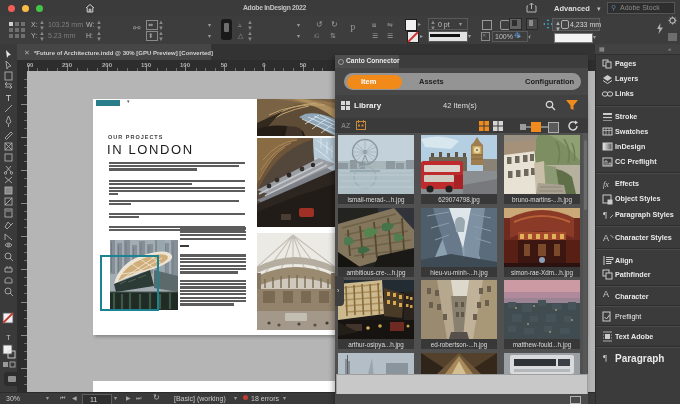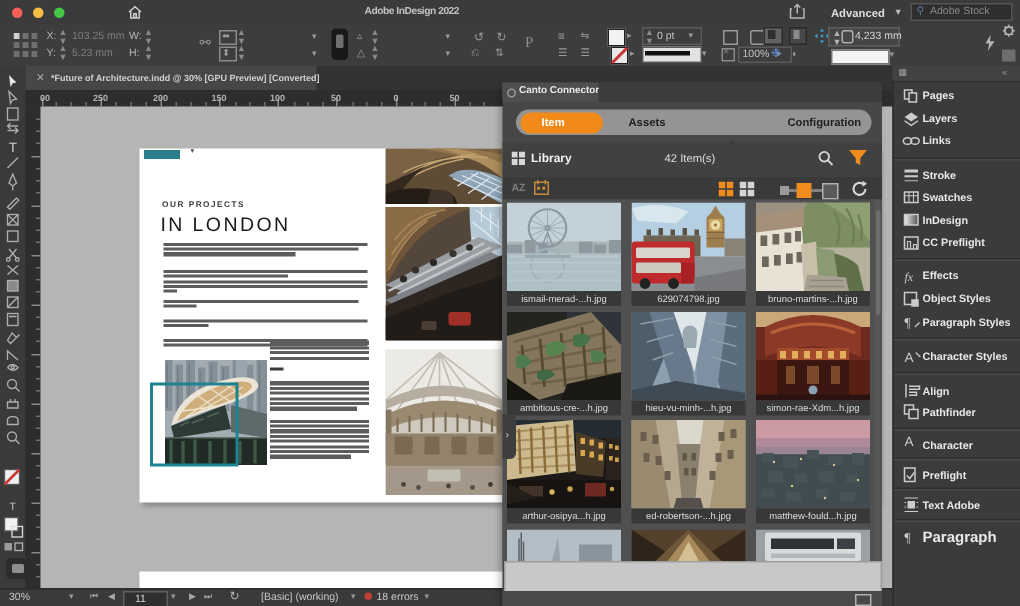--- a/index.html
+++ b/index.html
@@ -679,21 +679,21 @@
 <div class="t" style="left:615px;top:234px;font-size:7.2px;font-weight:bold;color:#e8e8e8">Character Styles</div>
 <div class="a" style="left:596px;top:248px;width:84px;height:1px;background:#2e2e2e"></div>
 <div class="a" style="left:596px;top:249px;width:84px;height:1px;background:#4a4a4a"></div>
 <div class="t" style="left:615px;top:257px;font-size:7.2px;font-weight:bold;color:#e8e8e8">Align</div>
 <div class="t" style="left:615px;top:271px;font-size:7.2px;font-weight:bold;color:#e8e8e8">Pathfinder</div>
 <div class="a" style="left:596px;top:285px;width:84px;height:1px;background:#2e2e2e"></div>
 <div class="a" style="left:596px;top:286px;width:84px;height:1px;background:#4a4a4a"></div>
 <div class="t" style="left:615px;top:293px;font-size:7.2px;font-weight:bold;color:#e8e8e8">Character</div>
 <div class="a" style="left:596px;top:305px;width:84px;height:1px;background:#2e2e2e"></div>
 <div class="a" style="left:596px;top:306px;width:84px;height:1px;background:#4a4a4a"></div>
-<div class="t" style="left:615px;top:313px;font-size:7.2px;font-weight:bold;color:#e8e8e8">Preflight</div>
+<div class="t" style="left:615px;top:313px;font-size:7.2px;font-weight:normal;color:#e8e8e8">Preflight</div>
 <div class="a" style="left:596px;top:325px;width:84px;height:1px;background:#2e2e2e"></div>
 <div class="a" style="left:596px;top:326px;width:84px;height:1px;background:#4a4a4a"></div>
 <div class="t" style="left:615px;top:333px;font-size:7.2px;font-weight:bold;color:#e8e8e8">Text Adobe</div>
 <div class="a" style="left:596px;top:346px;width:84px;height:1px;background:#2e2e2e"></div>
 <div class="a" style="left:596px;top:347px;width:84px;height:1px;background:#4a4a4a"></div>
 <div class="t" style="left:615px;top:354px;font-size:10px;font-weight:bold;color:#e8e8e8">Paragraph</div>
 </div>
 
 </div>
 </body></html>

